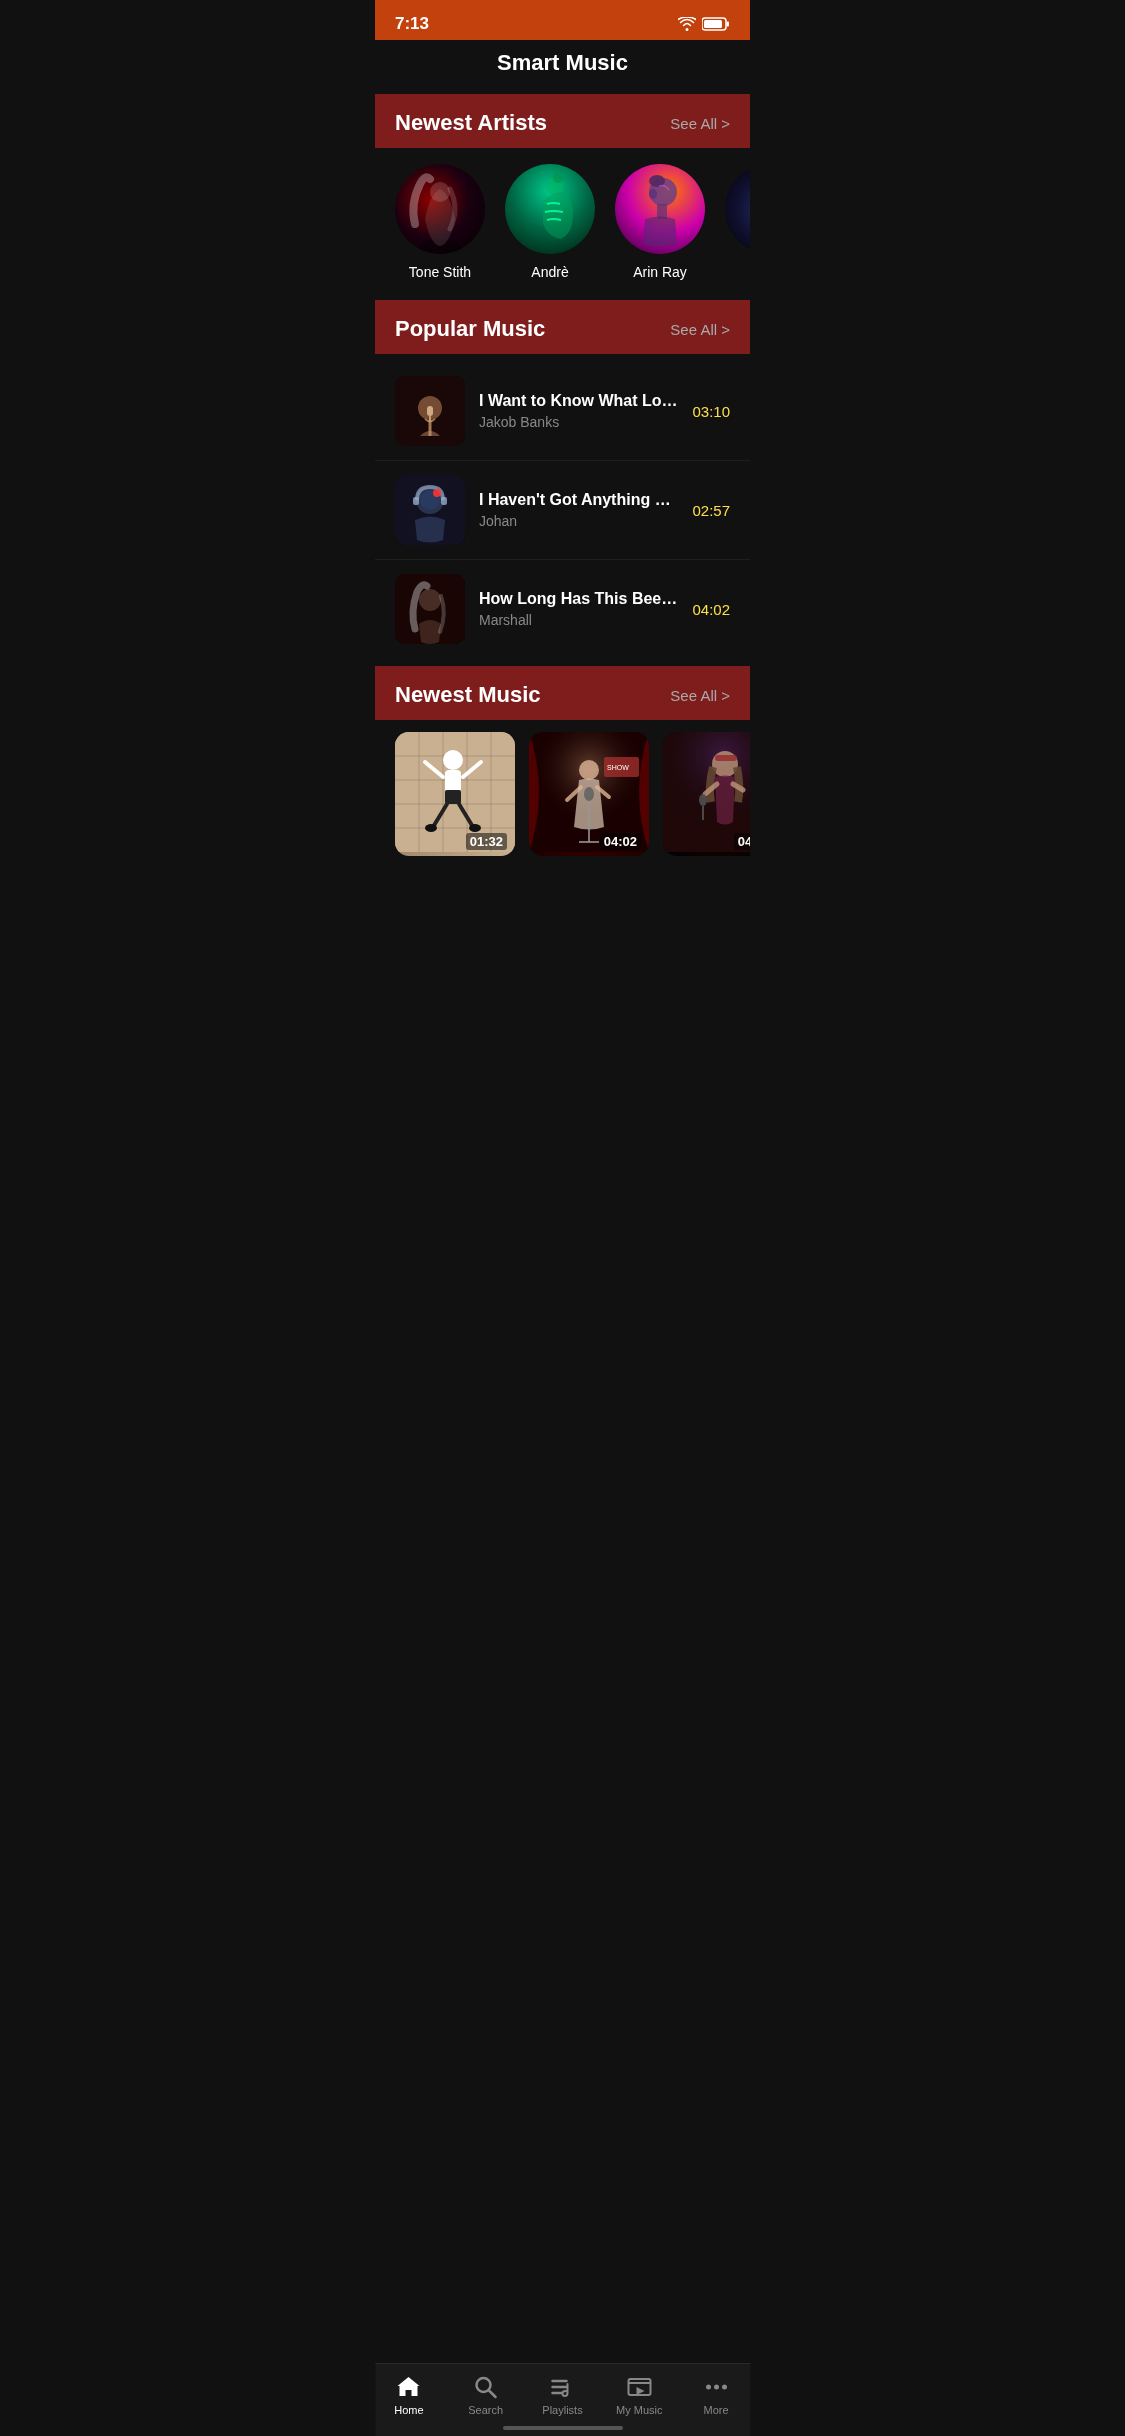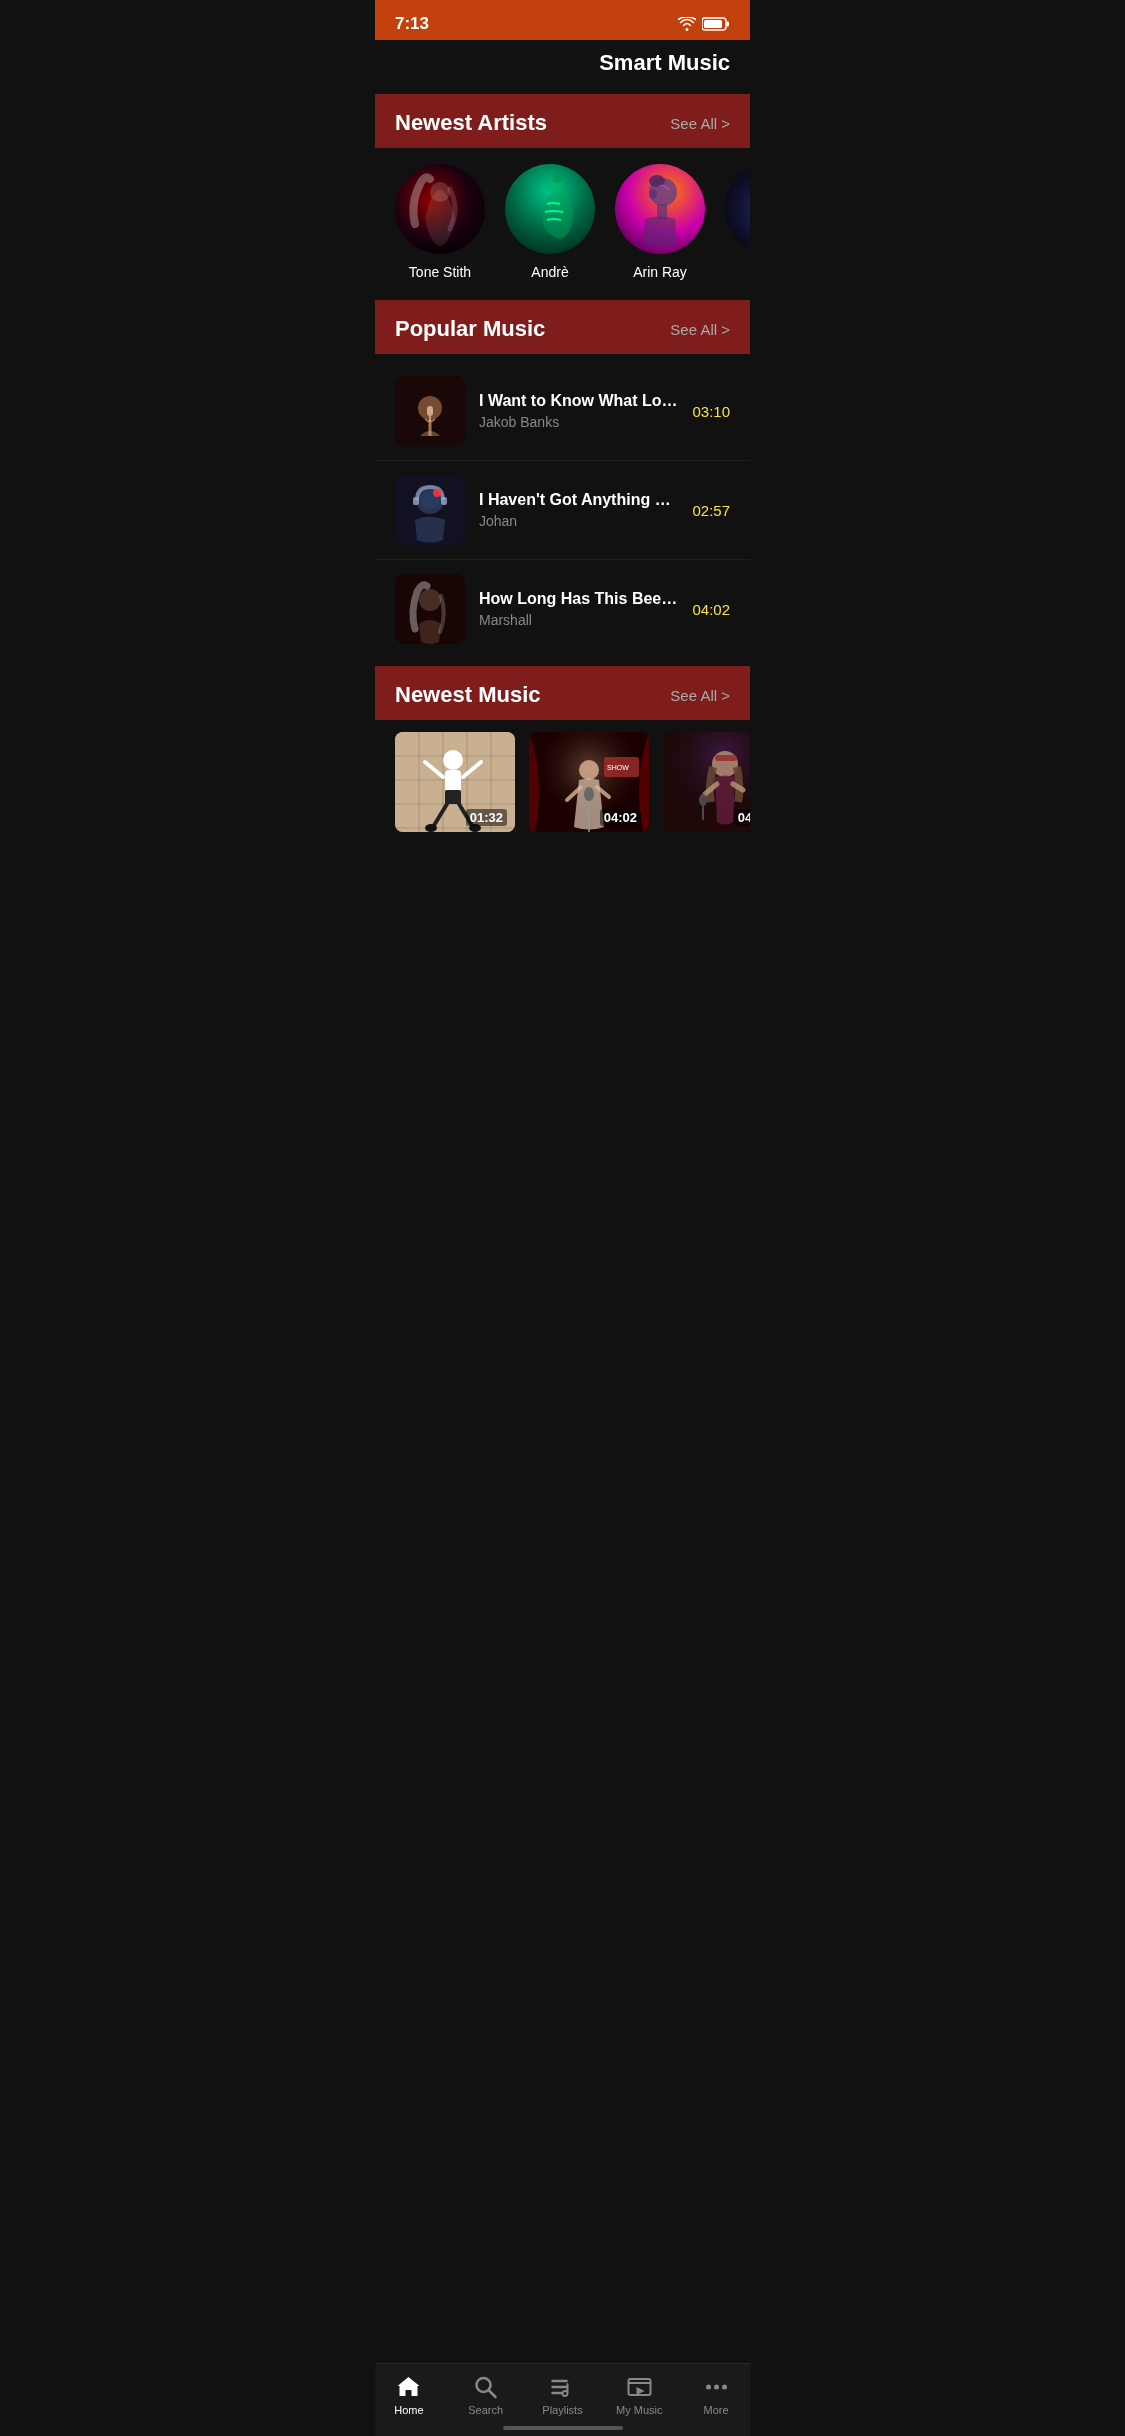--- a/index.html
+++ b/index.html
@@ -37,21 +37,20 @@
     
     .header {
       background: #111;
       text-align: center;
       padding: 10px 20px 18px;
     }
     .header-title {
       font-size: 22px;
       font-weight: 700;
       color: #fff;
-      text-align: right;
     }
 
     
     .section-header {
       display: flex;
       justify-content: space-between;
       align-items: center;
       padding: 16px 20px 12px;
       background: #7f1d1d;
       gap: 39px;
@@ -161,22 +160,22 @@
       padding: 12px 20px 20px;
       display: flex;
       gap: 14px;
       overflow-x: auto;
       scrollbar-width: none;
     }
     .newest-grid::-webkit-scrollbar { display: none; }
     .newest-item {
       position: relative;
       min-width: 120px;
-      height: 100px;
-      border-radius: 8px;
+      height: 124px;
+      border-radius: 14px;
       overflow: hidden;
       flex-shrink: 0;
     }
     .newest-duration {
       position: absolute;
       bottom: 6px;
       right: 8px;
       font-size: 13px;
       font-weight: 600;
       color: #fff;

